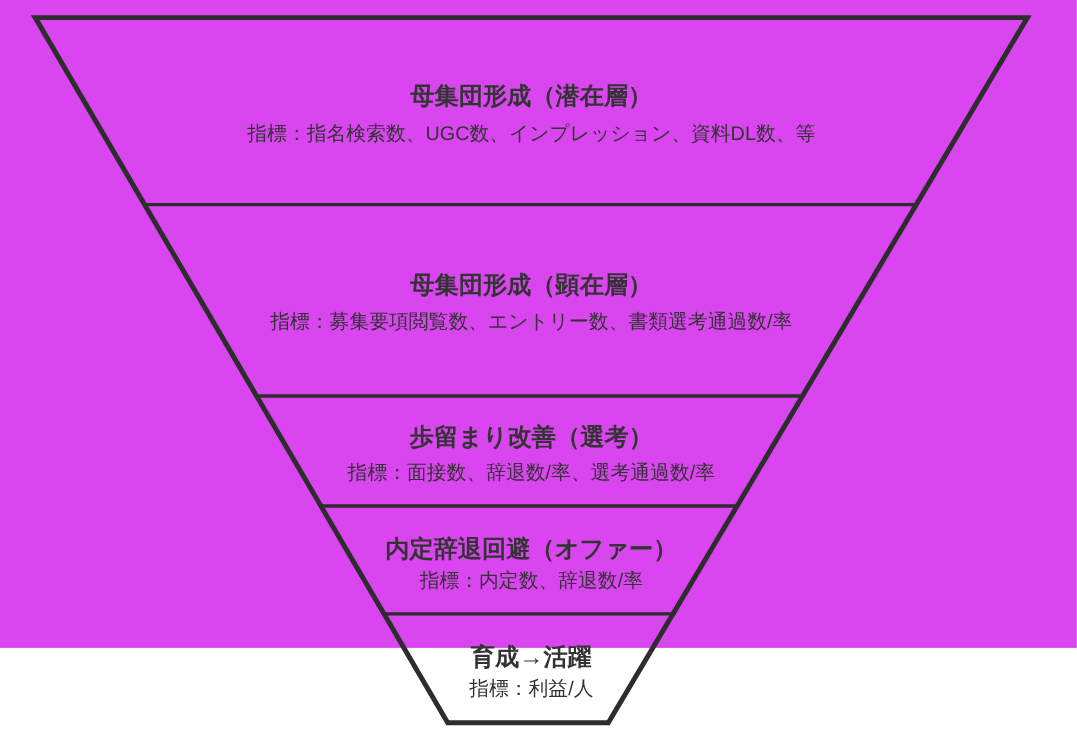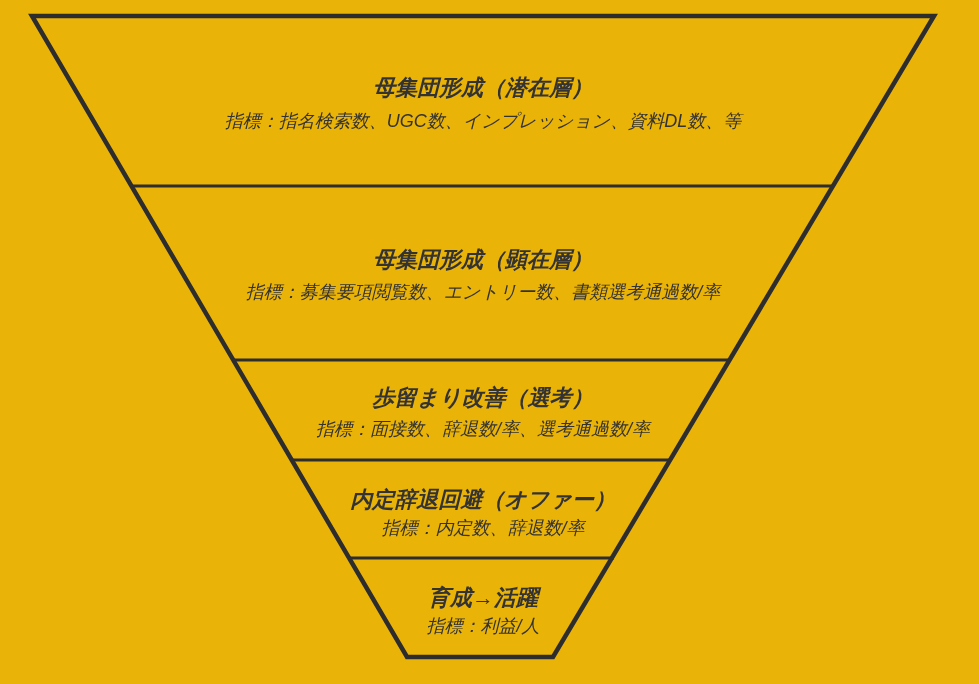--- a/index.html
+++ b/index.html
@@ -7,23 +7,22 @@
       padding: 0;
       background: #ffffff;
       width: 979px;
       height: 684px;
       overflow: hidden;
       font-family: "Liberation Sans", "DejaVu Sans", sans-serif;
     }
     .canvas {
       position: relative;
       width: 979px;
-      height: 684px;
-      background: #eab308;
-      font-style: italic;
+      height: 589px;
+      background: #d946ef;
     }
     svg { display: block; }
     .funnel-stroke {
       fill: none;
       stroke: #2d2d2d;
       stroke-width: 4.5;
       stroke-linejoin: miter;
     }
     .divider-stroke {
       stroke: #2d2d2d;

